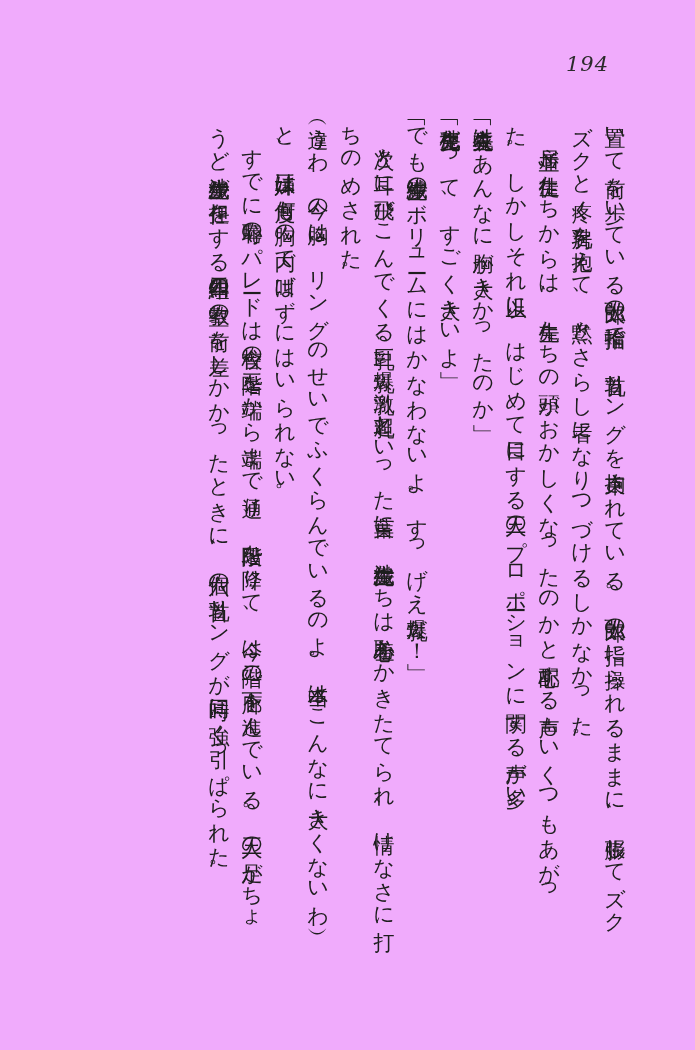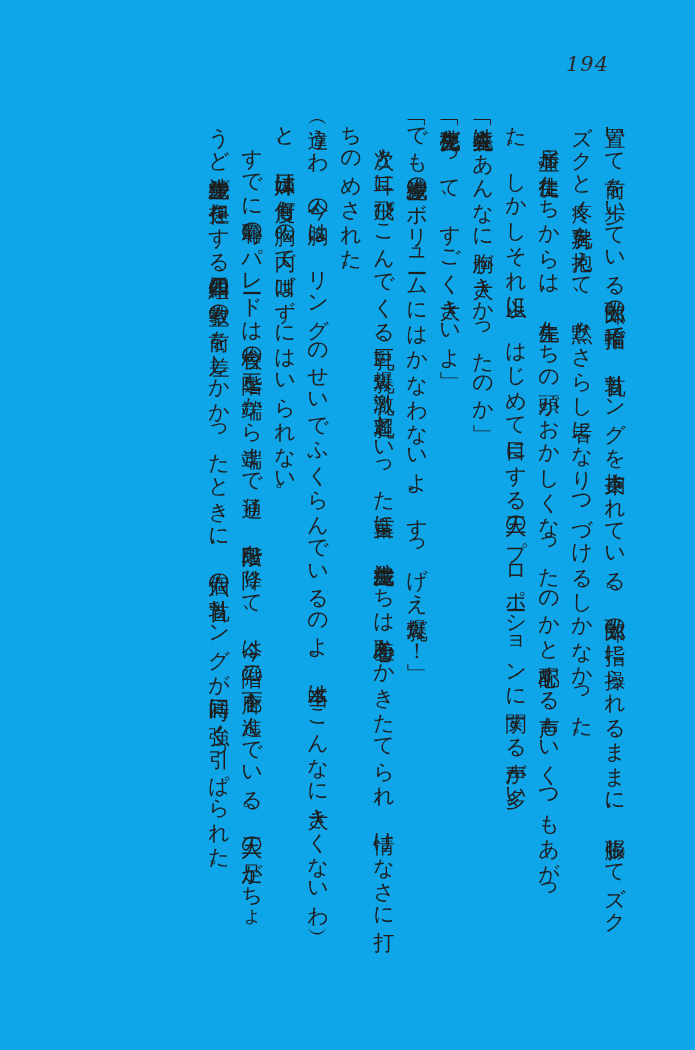--- a/index.html
+++ b/index.html
@@ -9,21 +9,21 @@
   body {
     width: 695px;
     height: 1050px;
     background: #ffffff;
     font-family: "DejaVu Serif", "Liberation Serif", serif;
   }
   .page {
     position: relative;
     width: 695px;
     height: 1050px;
-    background: #0ea5e9;
+    background: #f0abfc;
     overflow: hidden;
   }
   .page-number {
     position: absolute;
     top: 52px;
     left: 566px;
     font-family: "DejaVu Serif", "Liberation Serif", serif;
     font-style: italic;
     font-size: 21px;
     letter-spacing: 1px;

